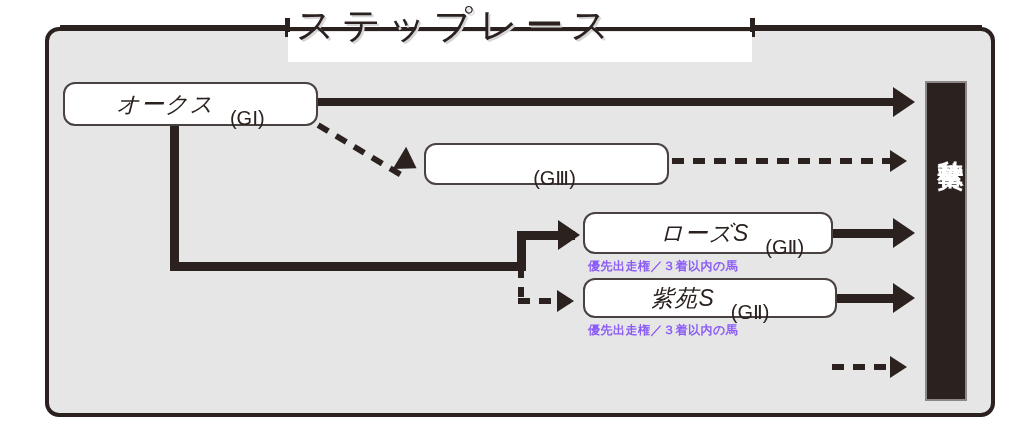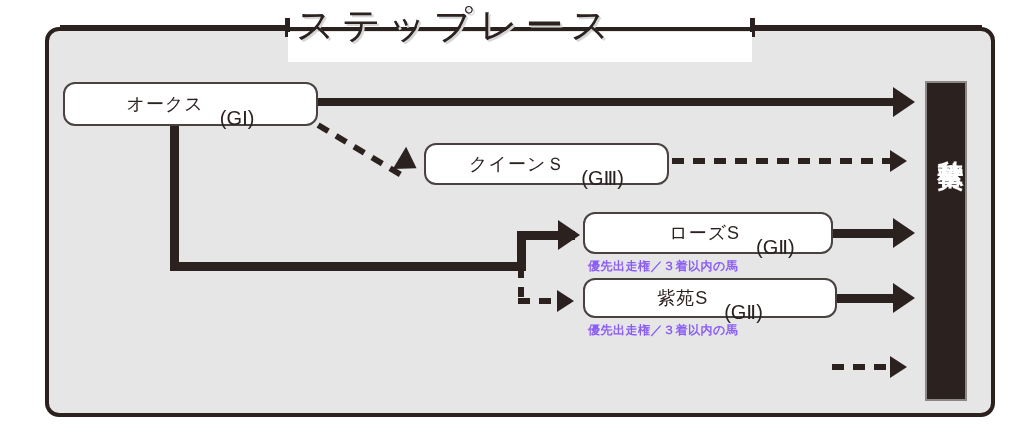--- a/index.html
+++ b/index.html
@@ -79,22 +79,23 @@
     border: 2px solid #4a4240;
     border-radius: 12px;
     box-sizing: border-box;
     display: flex;
     align-items: center;
     justify-content: center;
     color: #2b2220;
     white-space: nowrap;
   }
   .race-name {
-    font-size: 18px;
+    font-size: 23px;
     letter-spacing: 1px;
+    font-style: italic;
   }
   .race-grade {
     font-size: 20px;
     letter-spacing: 0;
     position: relative;
     top: 14px;
     margin-left: 16px;
   }
 
   .note {
@@ -223,21 +224,20 @@
 
   <div class="dseg-h" style="left:832px; top:364px; width:62px;"></div>
   <div class="arrow-r small" style="left:890px; top:356px;"></div>
 
   <div class="race-box" style="left:63px; top:82px; width:255px; height:44px;">
     <span class="race-name">オークス</span>
     <span class="race-grade">(GⅠ)</span>
   </div>
 
   <div class="race-box" style="left:424px; top:143px; width:245px; height:42px;">
-    <span class="race-name">クイーンＳ</span>
     <span class="race-grade">(GⅢ)</span>
   </div>
 
   <div class="race-box" style="left:583px; top:212px; width:250px; height:42px;padding-left:48px;">
     <span class="race-name">ローズS</span>
     <span class="race-grade">(GⅡ)</span>
   </div>
 
   <div class="note" style="left:588px; top:258px;">優先出走権／３着以内の馬</div>
 

